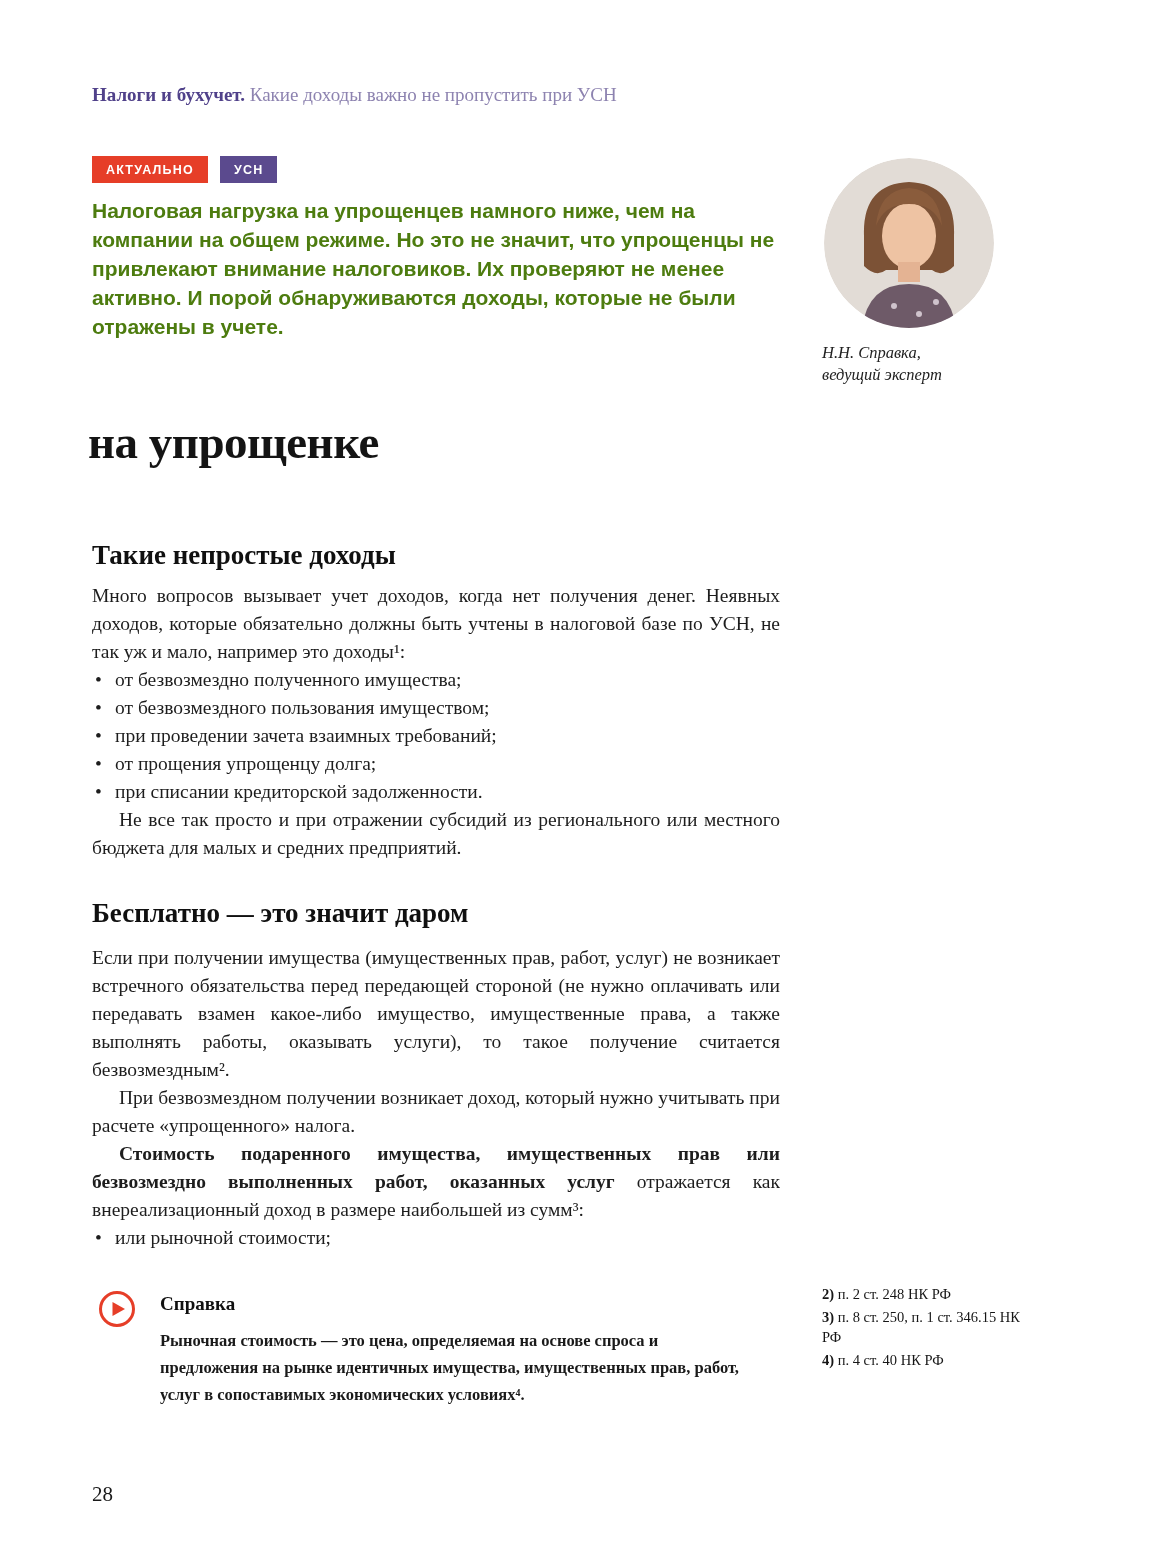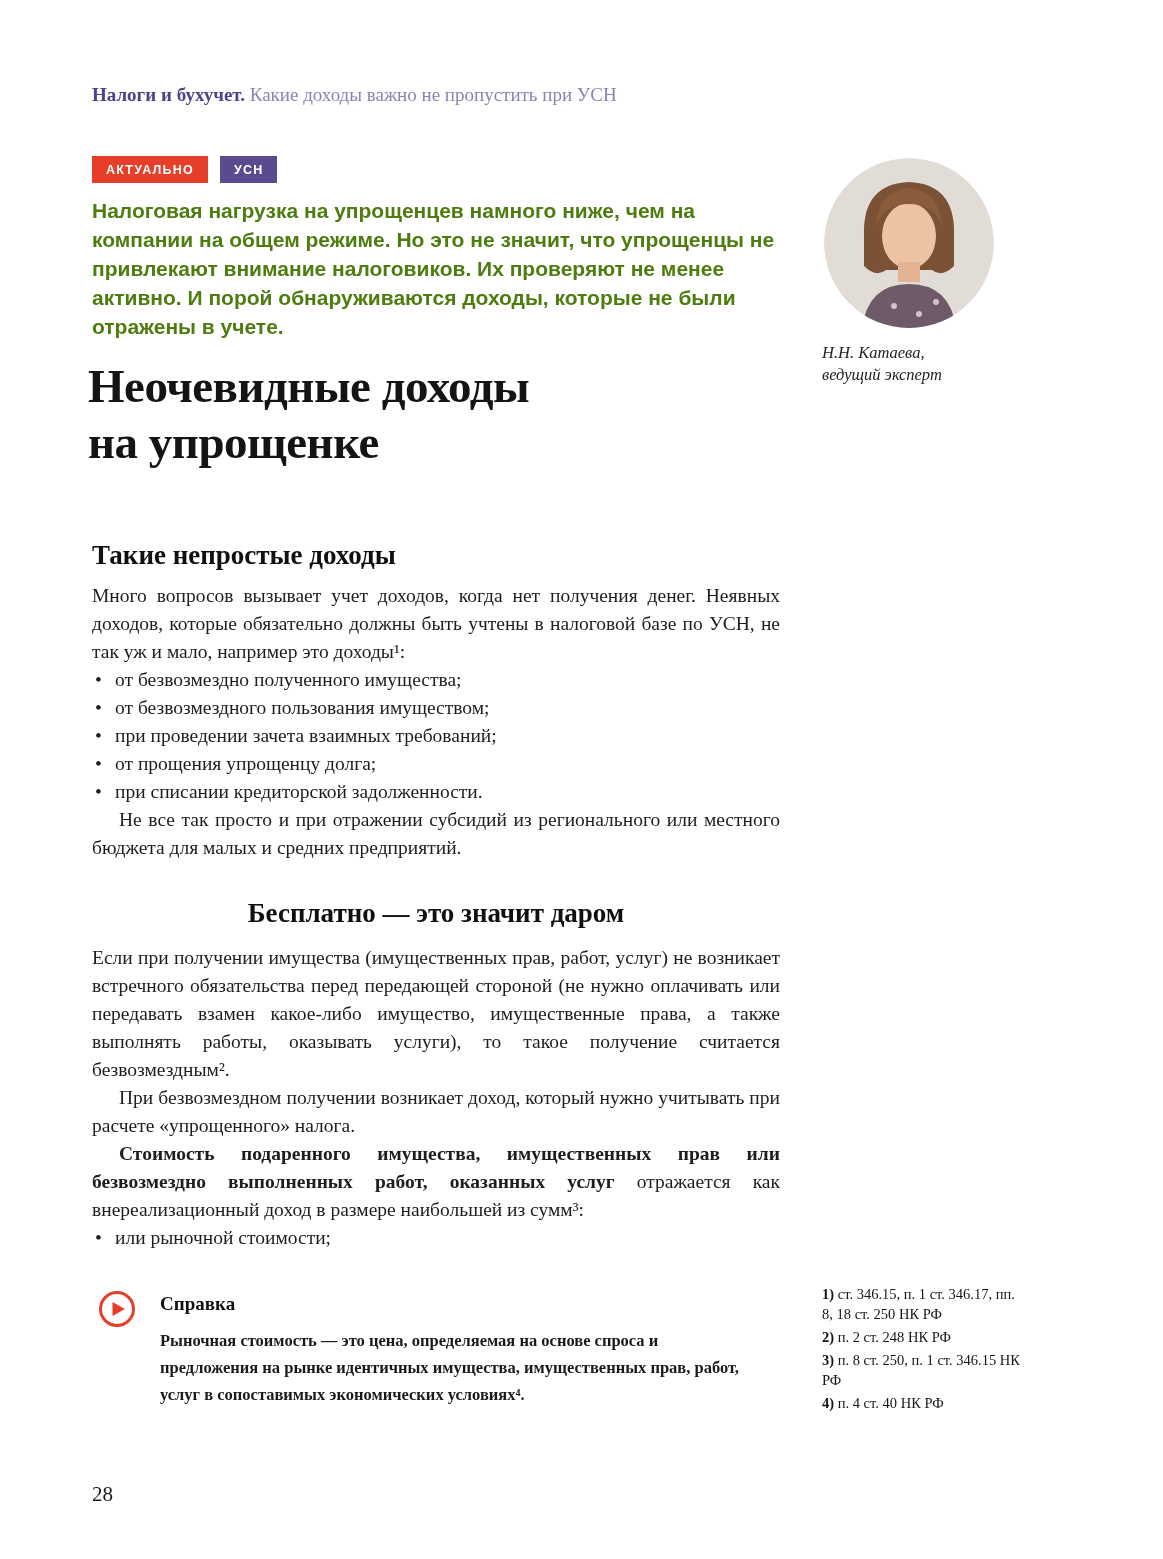--- a/index.html
+++ b/index.html
@@ -34,21 +34,21 @@
                        font-size:16.5px; line-height:22px; color:#222; }
 
   
   .title { position:absolute; left:88px; top:358px; font-size:47px; line-height:56px;
            font-weight:bold; color:#141414; letter-spacing:-0.5px; }
 
   
   .body-col { position:absolute; left:92px; top:542px; width:688px;
               font-size:19.5px; line-height:28px; color:#1d1d1d; }
   .body-col h2 { font-size:27px; line-height:26px; margin:0 0 14px; color:#101010; }
-  .body-col h2.h2-gap { margin:38px 0 18px;text-align:center; }
+  .body-col h2.h2-gap { margin:38px 0 18px; }
   .body-col p { text-align:justify; }
   .indent { text-indent:27px; }
   .bullets { list-style:none; }
   .bullets li { padding-left:23px; position:relative; text-align:justify; }
   .bullets li::before { content:"\2022"; position:absolute; left:3px; }
 
   
   .callout { position:absolute; left:98px; top:1290px; width:665px; display:flex; gap:24px; }
   .callout-icon { width:38px; height:38px; flex:none; }
   .callout-body { padding-top:3px; }
@@ -89,27 +89,27 @@
         <ellipse cx="85" cy="78" rx="27" ry="33" fill="#eec3a3"></ellipse>
         <path d="M85 30 Q55 32 52 68 Q60 46 85 46 Q110 46 118 68 Q115 32 85 30 Z" fill="#8a5c3c"></path>
         <rect x="74" y="104" width="22" height="20" fill="#e4b393"></rect>
         <path d="M38 170 Q44 126 85 126 Q126 126 132 170 Z" fill="#6e5a68"></path>
         <circle cx="70" cy="148" r="3" fill="#cfc3cc"></circle>
         <circle cx="95" cy="156" r="3" fill="#cfc3cc"></circle>
         <circle cx="112" cy="144" r="3" fill="#cfc3cc"></circle>
       </svg>
     </div>
     <figcaption>
-      <span>Н.Н. Катаева,</span><br>
+      <span>Н.Н. Справка,</span><br>
       <span>ведущий эксперт</span>
     </figcaption>
   </figure>
 
   <h1 class="title">
-    <span>Неочевидные доходы</span><br>
+    <br>
     <span>на упрощенке</span>
   </h1>
 
   <div class="body-col">
 
     <h2>Такие непростые доходы</h2>
     <p>Много вопросов вызывает учет доходов, когда нет получения денег. Неявных доходов, которые обязательно должны быть учтены в налоговой базе по УСН, не так уж и мало, например это доходы¹:</p>
     <ul class="bullets">
       <li>от безвозмездно полученного имущества;</li>
       <li>от безвозмездного пользования имуществом;</li>
@@ -136,21 +136,20 @@
         <path d="M14.5 12 L27 19 L14.5 26 Z" fill="#e63e28"></path>
       </svg>
     </div>
     <div class="callout-body">
       <h3>Справка</h3>
       <p>Рыночная стоимость — это цена, определяемая на основе спроса и предложения на рынке идентичных имущества, имущественных прав, работ, услуг в сопоставимых экономических условиях⁴.</p>
     </div>
   </aside>
 
   <aside class="footnotes">
-    <p><span class="fn-num">1)</span> <span>ст. 346.15, п. 1 ст. 346.17, пп. 8, 18 ст. 250 НК РФ</span></p>
     <p><span class="fn-num">2)</span> <span>п. 2 ст. 248 НК РФ</span></p>
     <p><span class="fn-num">3)</span> <span>п. 8 ст. 250, п. 1 ст. 346.15 НК РФ</span></p>
     <p><span class="fn-num">4)</span> <span>п. 4 ст. 40 НК РФ</span></p>
   </aside>
 
   <div class="pagenum">28</div>
 
 </div>
 
 </body></html>

